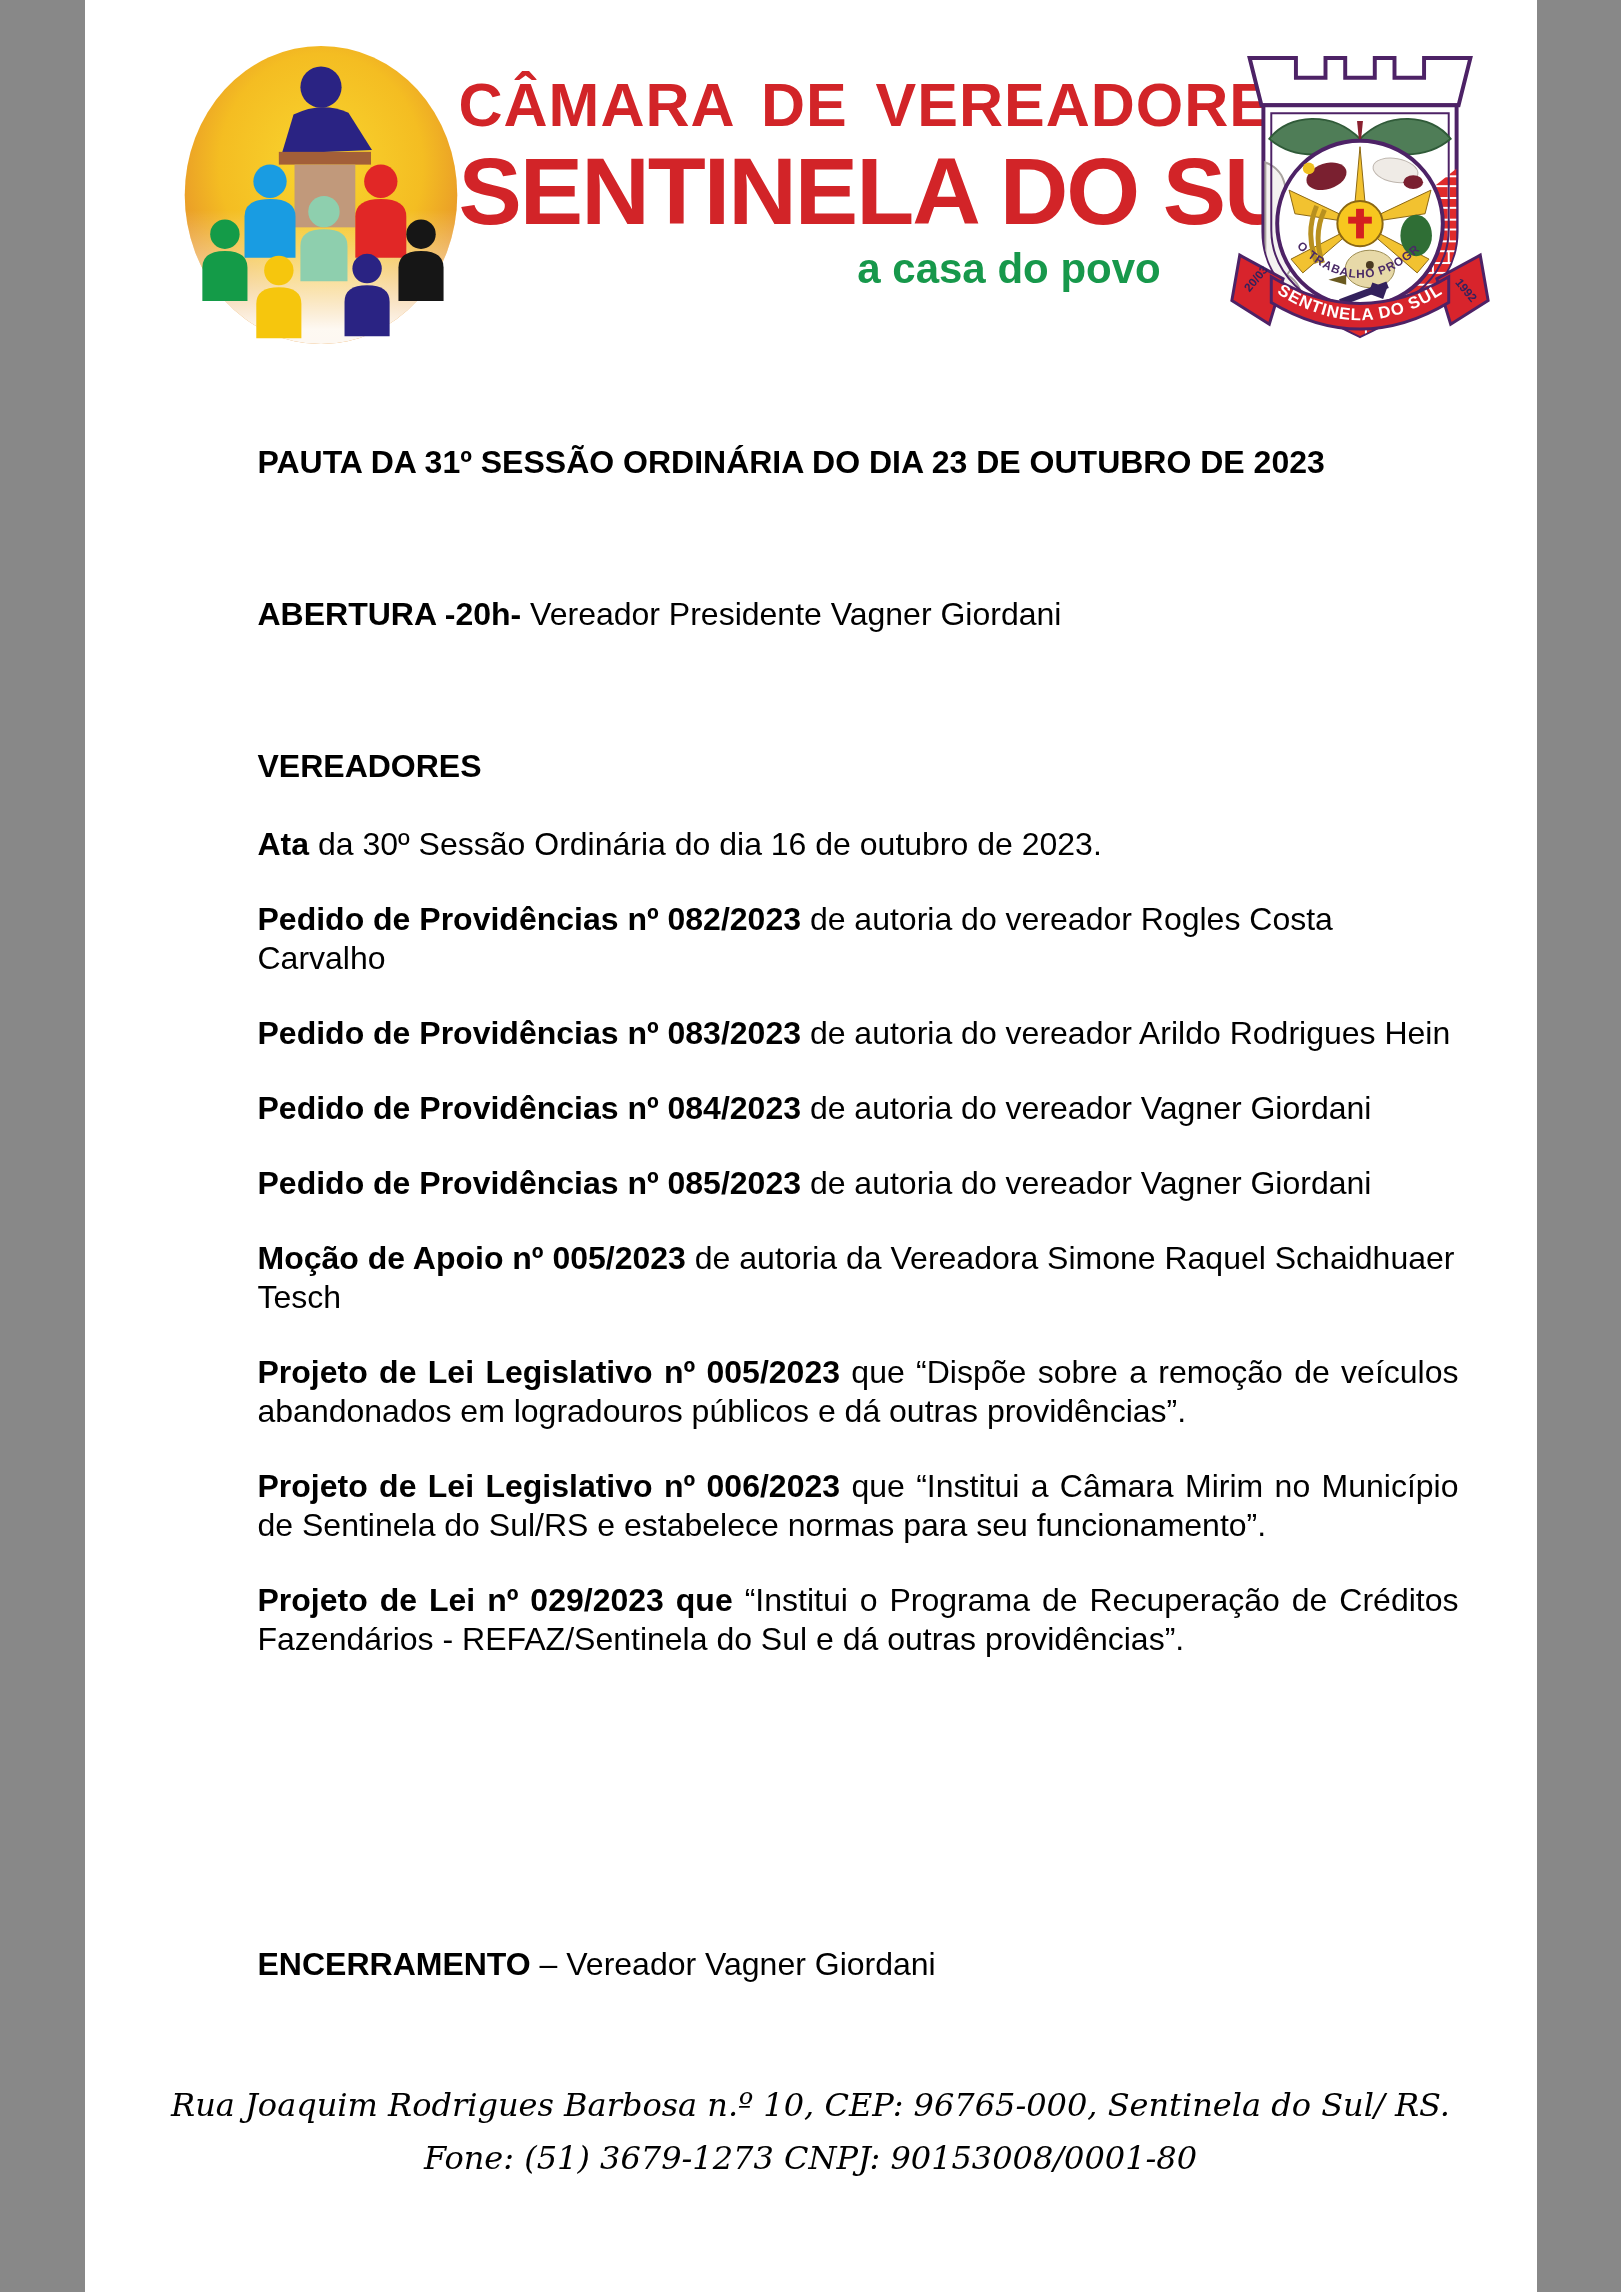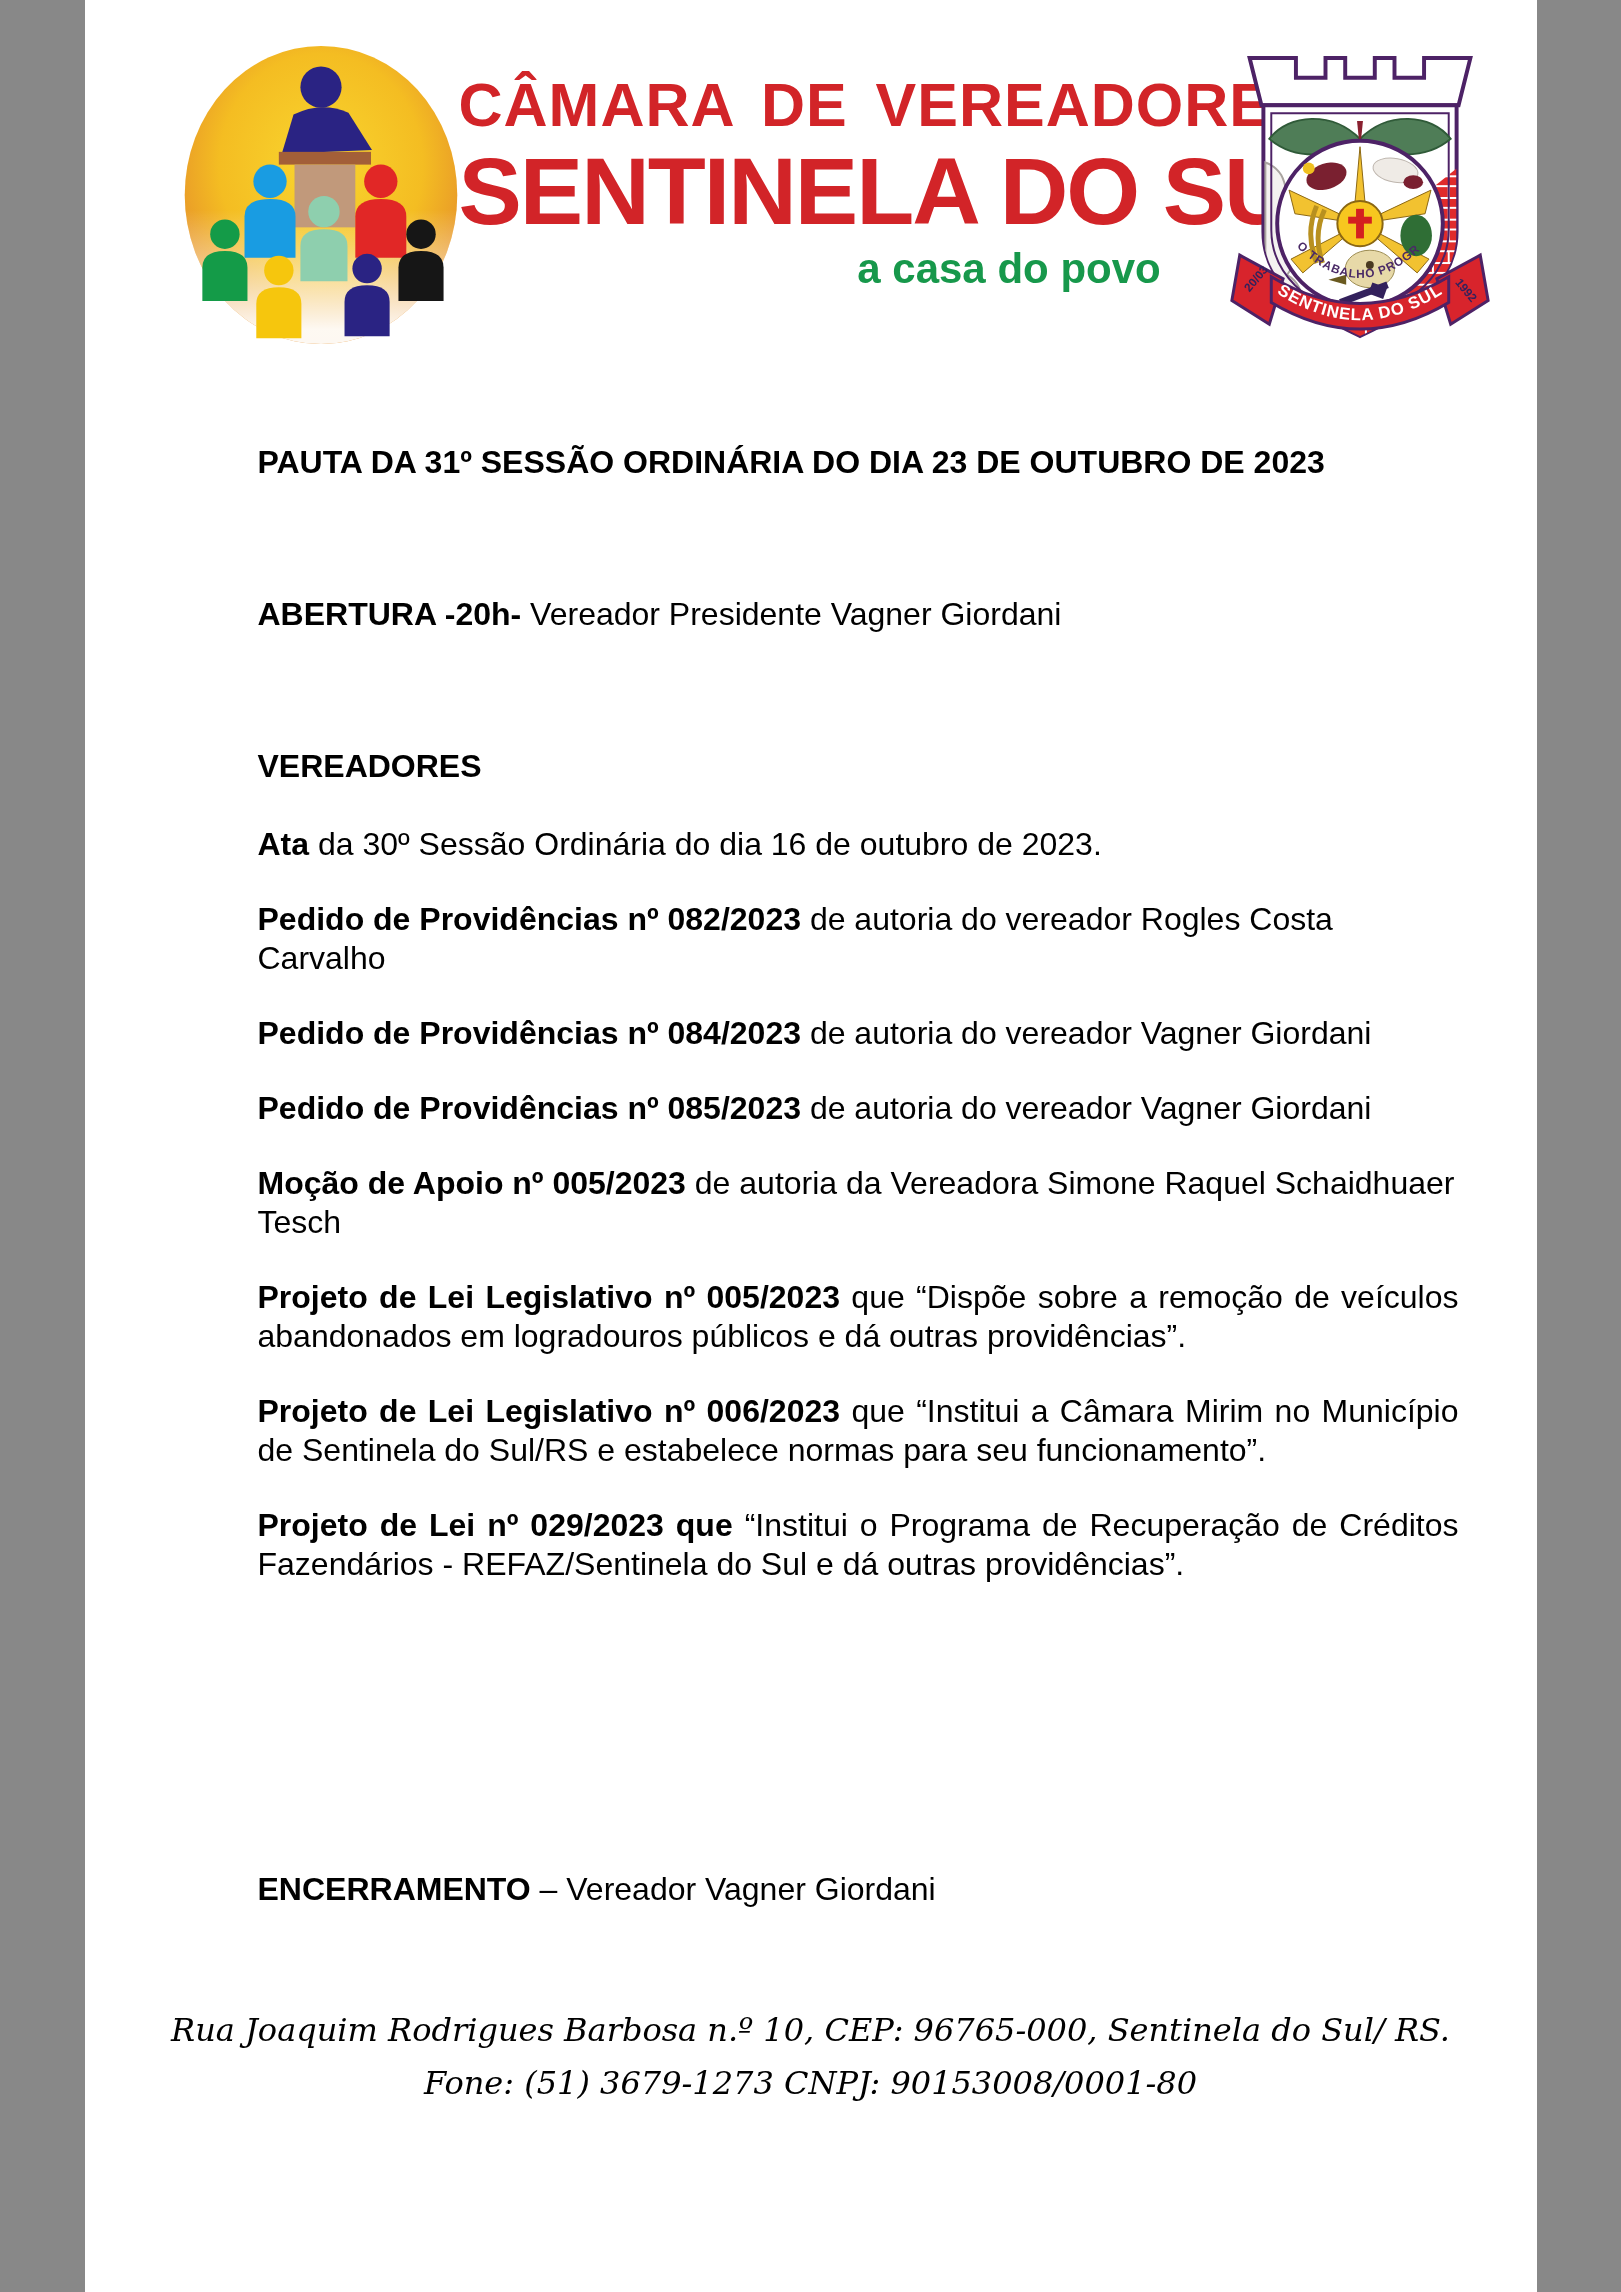--- a/index.html
+++ b/index.html
@@ -204,20 +204,21 @@
 
   <main class="doc-body">
     <p class="title">PAUTA DA 31º SESSÃO ORDINÁRIA DO DIA 23 DE OUTUBRO DE 2023</p>
 
     <p class="abertura"><b>ABERTURA -20h-</b><span> Vereador Presidente Vagner Giordani</span></p>
 
     <p class="heading">VEREADORES</p>
 
     <p class="item"><b>Ata</b><span> da 30º Sessão Ordinária do dia 16 de outubro de 2023.</span></p>
     <p class="item"><b>Pedido de Providências nº 082/2023</b><span> de autoria do vereador Rogles Costa Carvalho</span></p>
+    <p class="item"><b>Pedido de Providências nº 083/2023</b><span> de autoria do vereador Arildo Rodrigues Hein</span></p>
     <p class="item"><b>Pedido de Providências nº 084/2023</b><span> de autoria do vereador Vagner Giordani</span></p>
     <p class="item"><b>Pedido de Providências nº 085/2023</b><span> de autoria do vereador Vagner Giordani</span></p>
     <p class="item"><b>Moção de Apoio nº 005/2023</b><span> de autoria da Vereadora Simone Raquel Schaidhuaer Tesch</span></p>
     <p class="item justify"><b>Projeto de Lei Legislativo nº 005/2023</b><span> que “Dispõe sobre a remoção de veículos abandonados em logradouros públicos e dá outras providências”.</span></p>
     <p class="item justify"><b>Projeto de Lei Legislativo nº 006/2023</b><span> que “Institui a Câmara Mirim no Município de Sentinela do Sul/RS e estabelece normas para seu funcionamento”.</span></p>
     <p class="item justify gap-top"><b>Projeto de Lei nº 029/2023 que</b><span> “Institui o Programa de Recuperação de Créditos Fazendários - REFAZ/Sentinela do Sul e dá outras providências”.</span></p>
 
     <p class="encerramento"><b>ENCERRAMENTO</b><span> – Vereador Vagner Giordani</span></p>
   </main>
 

